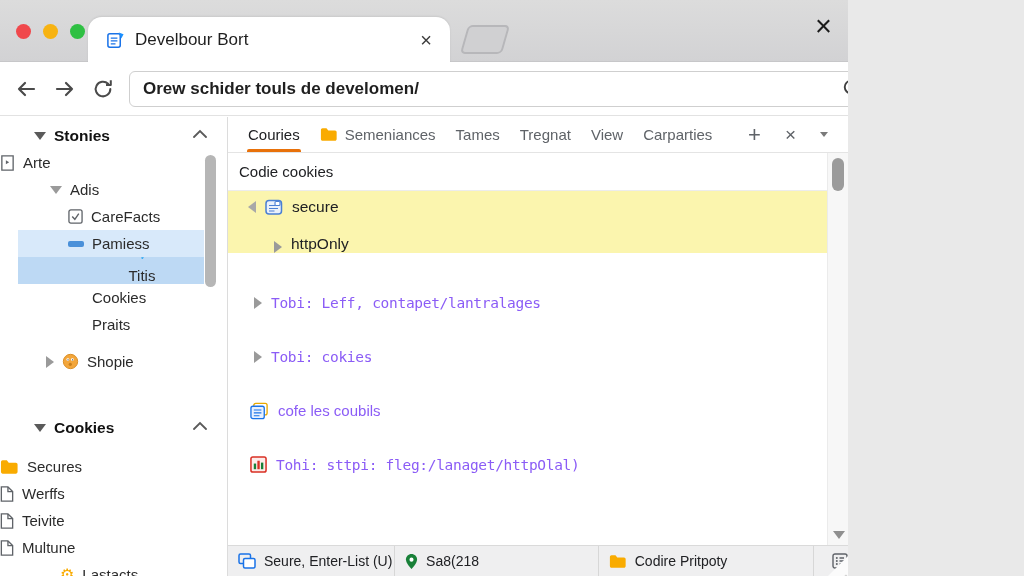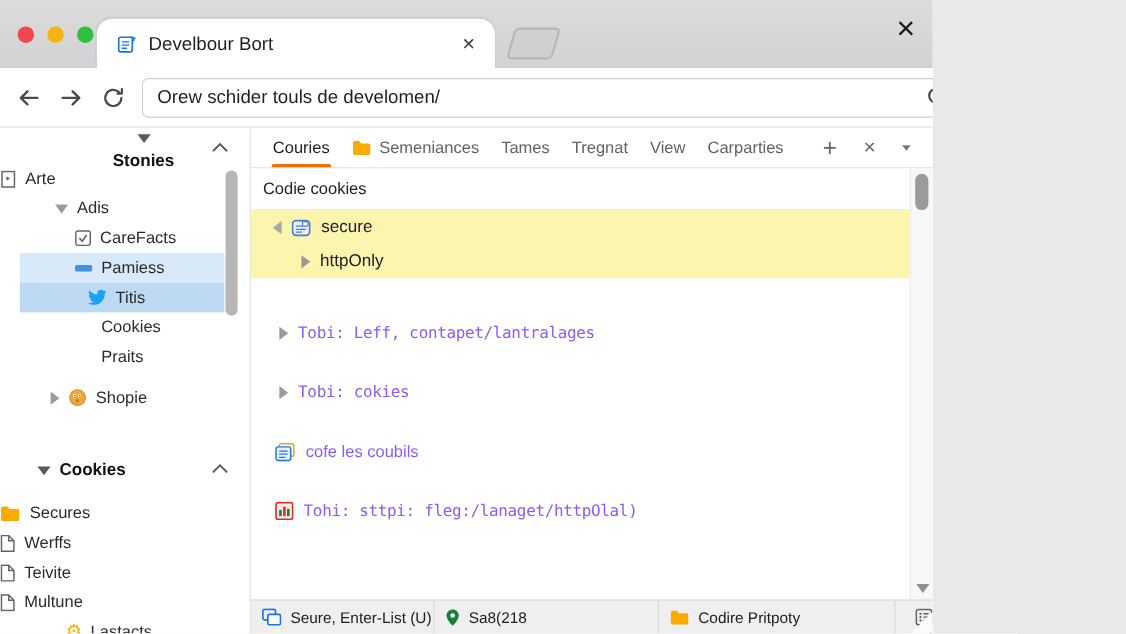--- a/index.html
+++ b/index.html
@@ -16,21 +16,21 @@
          border-radius:14px 14px 0 0; display:flex; align-items:center; padding:0 14px 0 18px; gap:10px;
          box-shadow:0 -1px 2px rgba(0,0,0,.08); }
   .tab-title { font-size:17px; color:#1f1f1f; flex:1; font-weight:500; }
   .tab-x { font-size:20px; color:#3c3c3c; padding:0 4px; }
   .ghost { position:absolute; left:464px; top:25px; width:42px; height:29px; background:#d0d0d2;
            border:2px solid #b7b7ba; border-radius:5px; transform:skewX(-16deg); }
   .win-x { position:absolute; right:10px; top:10px; font-size:29px; color:#1b1b1b; font-weight:300; padding:0 6px; }
 
   
   .toolbar { position:relative; height:54px; background:#fff; display:flex; align-items:center;
-             padding:0 14px; border-bottom:1px solid #e2e2e2; }
+             padding:0 14px; border-bottom:1px solid #e2e2e2;font-weight:bold; }
   .navbtn { margin-right:15px; display:flex; align-items:center; }
   .urlbar { flex:0 0 748px; height:36px; border:1px solid #cfcfcf; border-radius:6px; display:flex;
             align-items:center; padding:0 13px; font-size:17px; color:#1f1f1f; background:#fff; }
   .urltext { flex:1; white-space:nowrap; overflow:hidden; }
   .tool-right { display:flex; align-items:center; gap:19px; margin-left:13px; }
   .kebab { display:flex; flex-direction:column; gap:3.5px; padding:4px; }
   .kebab i { width:4px; height:4px; border-radius:50%; background:#414141; }
 
   
   .devtools { position:absolute; top:117px; left:0; right:0; bottom:0; display:flex; background:#fff; }
@@ -40,43 +40,43 @@
   .sb-row { height:27px; display:flex; align-items:center; font-size:15px; color:#2b2b2b; gap:8px; }
   .sb-head { font-weight:bold; font-size:15.5px; color:#111; padding-left:34px; position:relative; }
   .chev-up { position:absolute; right:20px; top:7px; }
   .c-down { width:0; height:0; border-left:6px solid transparent; border-right:6px solid transparent; border-top:8px solid #5a5a5a; }
   .c-down.lite { border-top-color:#9a9a9a; }
   .c-right { width:0; height:0; border-top:6px solid transparent; border-bottom:6px solid transparent; border-left:8px solid #9a9a9a; }
   .c-left { width:0; height:0; border-top:6px solid transparent; border-bottom:6px solid transparent; border-right:8px solid #a8a8a8; }
   .p46{padding-left:46px;} .p48{} .p50{padding-left:50px;} .p60{padding-left:60px;}
   .p68{padding-left:68px;} .p70{} .p92{padding-left:92px;}
   .hl1 { background:#d8e9fa; margin-left:18px; margin-right:23px; padding-left:50px; }
-  .hl2 { background:#bdd9f4; margin-left:18px; margin-right:23px; padding-left:62px; }
-  .mt5{margin-top:5px;flex-direction:column;} .mt10{margin-top:10px;} .mt12{margin-top:12px;} .mt39{margin-top:39px;}
+  .hl2 { background:#bdd9f4; margin-left:18px; margin-right:23px; padding-left:62px;flex-direction:column; }
+  .mt5{margin-top:5px;} .mt10{margin-top:10px;} .mt12{margin-top:12px;} .mt39{margin-top:39px;}
   .sb-scroll { position:absolute; right:11px; top:38px; width:11px; height:132px; background:#b6b6b6; border-radius:6px; }
   .gear-glyph { color:#f9ab00; font-size:16px; line-height:1; }
 
   
   .main { flex:1; position:relative; background:#fff; }
   .dtabs { height:36px; display:flex; align-items:center; border-bottom:1px solid #e4e4e4;
            padding-left:10px; font-size:15px; color:#5f6368; }
   .dtab { height:100%; display:flex; align-items:center; padding:0 10px; position:relative; gap:7px; }
   .dtab.active { color:#202124; }
   .dtab.active::after { content:""; position:absolute; left:9px; right:9px; bottom:0; height:3px;
                         background:#e8710a; border-radius:2px 2px 0 0; }
   .dt-right { margin-left:auto; display:flex; align-items:center; gap:24px; padding-right:20px; color:#5f6368; }
   .plus { font-size:22px; line-height:1; } .dx { font-size:19px; line-height:1; }
   .mini-caret { width:0; height:0; border-left:4px solid transparent; border-right:4px solid transparent; border-top:5px solid #7a7a7a; }
 
   .phead { height:38px; display:flex; align-items:center; padding-left:11px; font-size:15px;
            color:#202124; border-bottom:1px solid #ececec; }
   .trow { height:31px; display:flex; align-items:center; gap:9px; font-size:15.5px; color:#202124; margin-right:21px; }
   .bg-y { background:#fbf5ae; }
   .bg-b { background:#c8def5; margin-top:2px; }
-  .pl20{padding-left:20px;} .pl22{padding-left:22px;} .pl26{padding-left:26px;} .pl46{padding-left:46px;}
+  .pl20{padding-left:20px;} .pl22{padding-left:22px;} .pl26{padding-left:26px;} .pl46{padding-left:46px;align-items:flex-end;}
   .lrow { height:27px; display:flex; align-items:center; gap:9px; font-size:15px; color:#8b5cf6; margin-right:21px; }
   .mono { font-family:"DejaVu Sans Mono",monospace; font-size:14.5px; letter-spacing:-0.3px; }
   .mtop36{margin-top:36px;} .mtop27{margin-top:27px;}
   .misspell { border-bottom:2px dotted #e25a4a; }
 
   .scrolltrack { position:absolute; top:36px; right:0; bottom:31px; width:21px; background:#f7f7f7; border-left:1px solid #ebebeb; }
   .scrollthumb { position:absolute; top:5px; left:4px; width:12px; height:33px; background:#9b9b9b; border-radius:6px; }
   .scroll-down { position:absolute; bottom:6px; left:5px; width:0; height:0;
                  border-left:6px solid transparent; border-right:6px solid transparent; border-top:8px solid #8f8f8f; }
 

